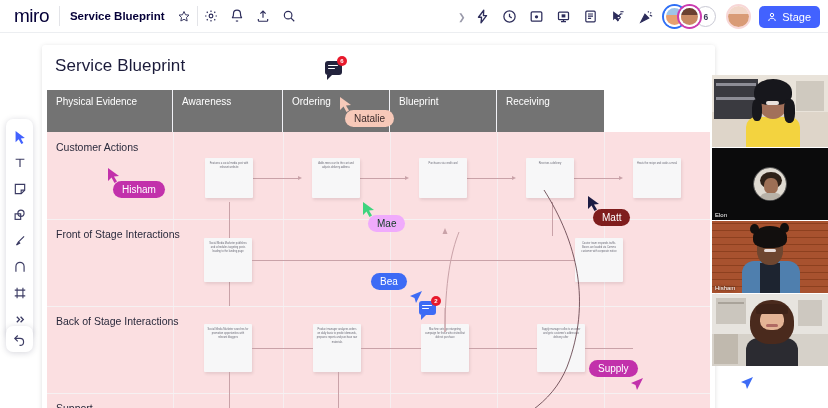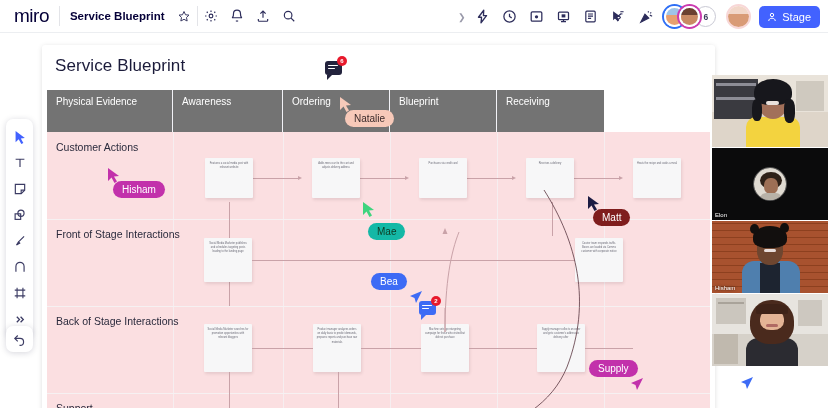--- a/index.html
+++ b/index.html
@@ -443,21 +443,21 @@
       <svg width="15" height="17" viewBox="0 0 15 17">
         <path d="M2 1 L2 14 L5.5 10.5 L8.5 16 L11 14.5 L8 9.5 L13 9z" fill="#c231ab"></path>
       </svg>
       <div class="tag" style="left:7px;top:14px;background:#c231ab;color:#fff">Hisham</div>
     </div>
 
     <div class="cursor" style="left:361px;top:168px">
       <svg width="15" height="17" viewBox="0 0 15 17">
         <path d="M2 1 L2 14 L5.5 10.5 L8.5 16 L11 14.5 L8 9.5 L13 9z" fill="#3ed47e"></path>
       </svg>
-      <div class="tag" style="left:7px;top:22px;background:#14b8a6;color:#0f3a22">Mae</div>
+      <div class="tag" style="left:7px;top:14px;background:#f0abfc;color:#0f3a22">Mae</div>
     </div>
 
     <div class="cursor" style="left:586px;top:162px">
       <svg width="15" height="17" viewBox="0 0 15 17">
         <path d="M2 1 L2 14 L5.5 10.5 L8.5 16 L11 14.5 L8 9.5 L13 9z" fill="#1c1c43"></path>
       </svg>
       <div class="tag" style="left:7px;top:14px;background:#7f1d1d;color:#fff">Matt</div>
     </div>
 
     <div class="cursor" style="left:371px;top:240px">

